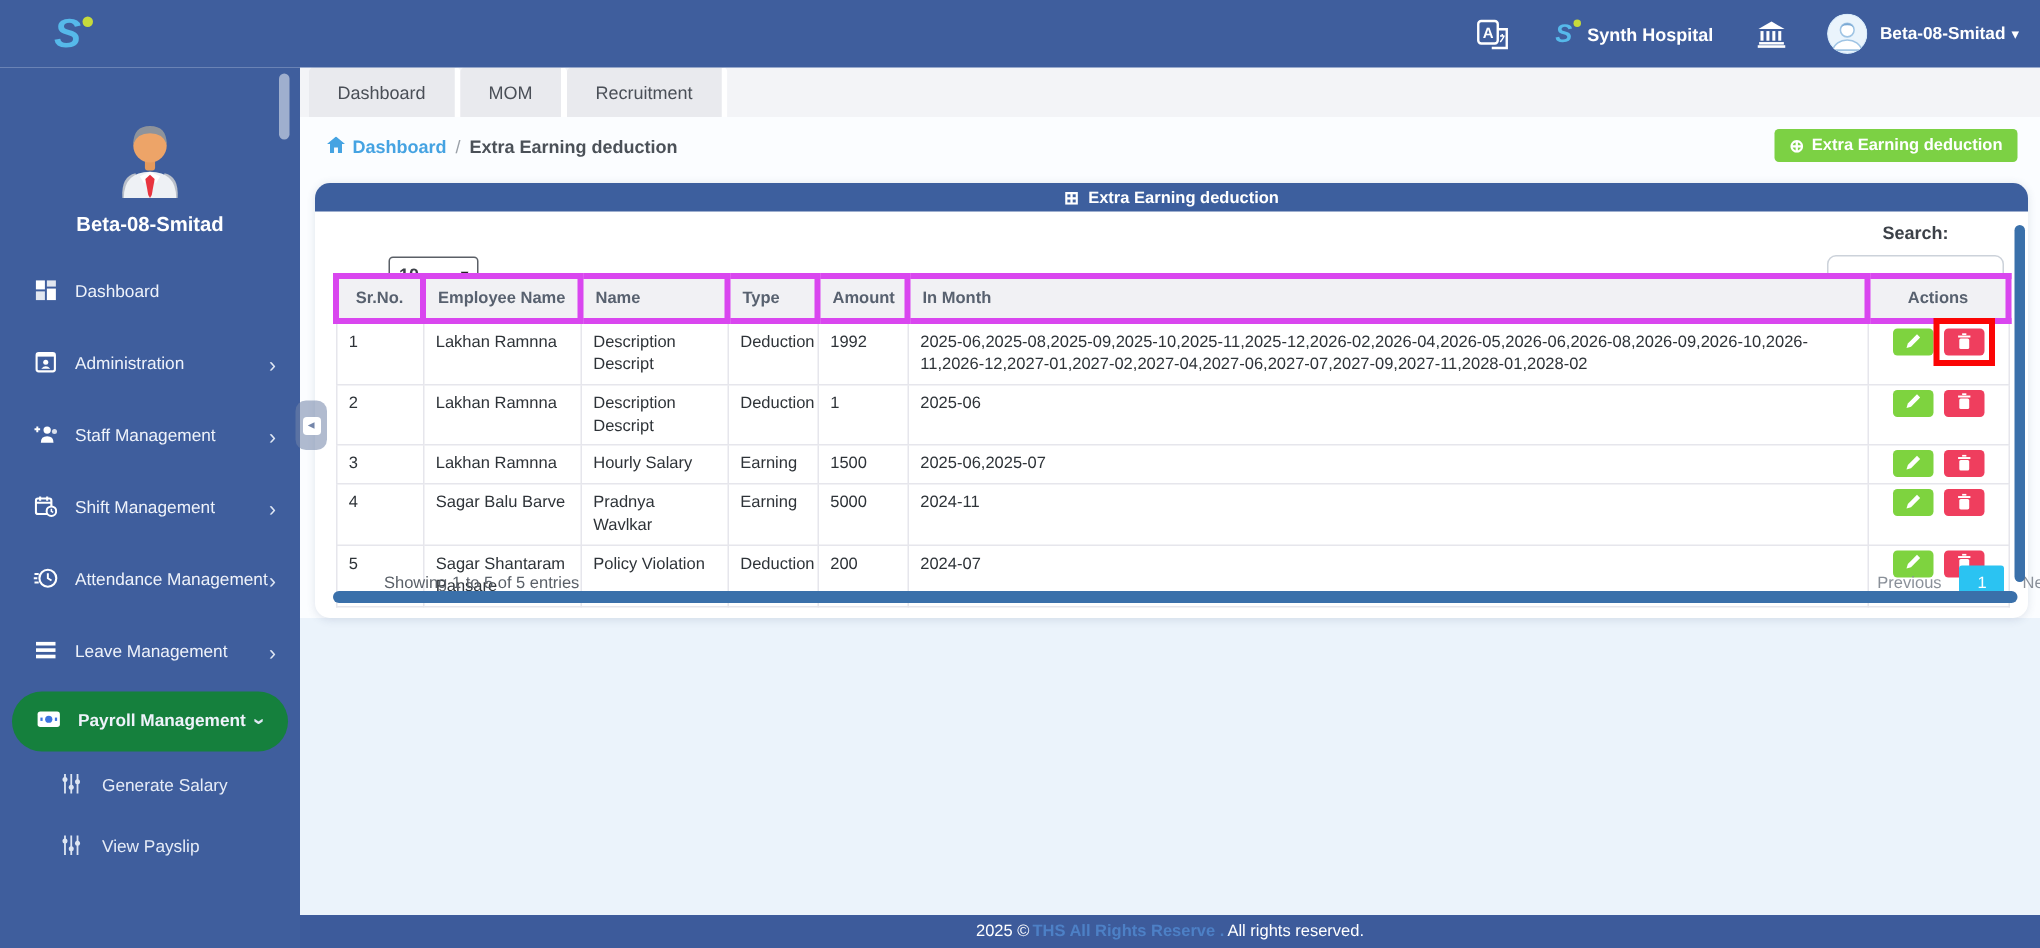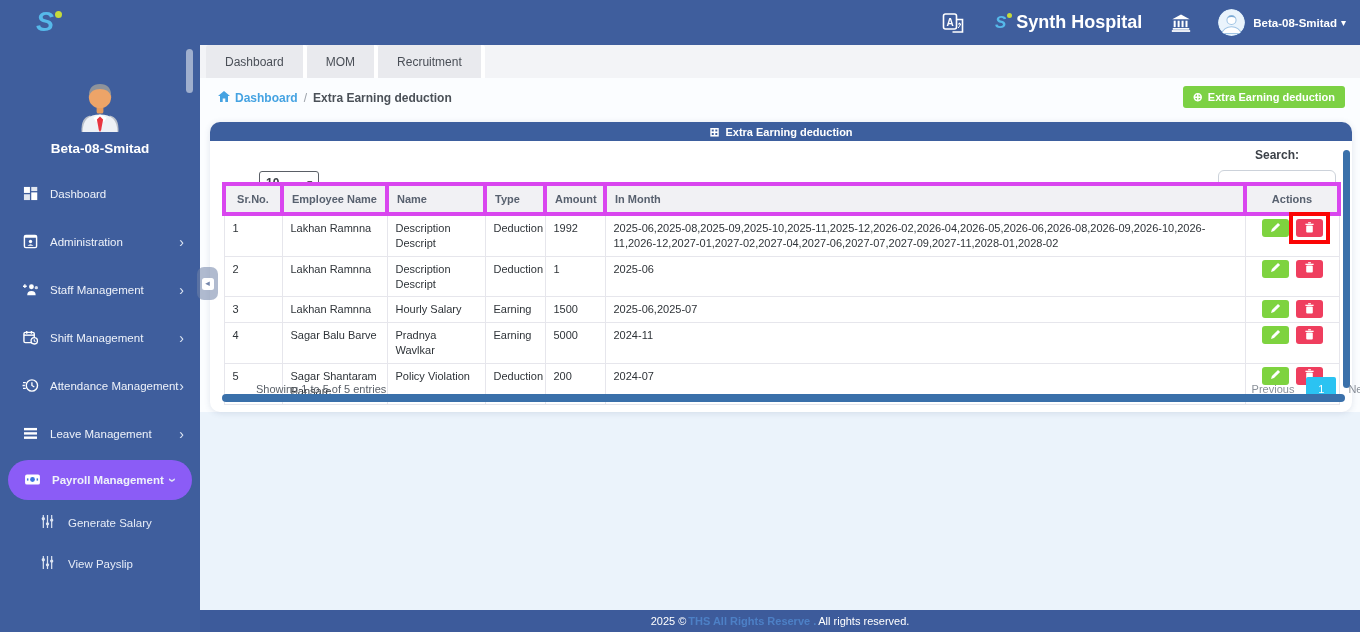--- a/index.html
+++ b/index.html
@@ -7,36 +7,36 @@
   .container{position:relative;width:1360px;height:632px;overflow:hidden;background:#eef5fc;}
 
   
   .topbar{position:absolute;left:0;top:0;width:1360px;height:45px;background:#3f5e9d;display:flex;align-items:center;z-index:30;}
   .brand{margin-left:36px;position:relative;font-weight:bold;font-size:27px;color:#56b9ea;font-style:italic;line-height:1;}
   .brand .dot{position:absolute;right:-8px;top:2px;width:7px;height:7px;border-radius:50%;background:#c6da3b;}
   .tb-right{margin-left:auto;display:flex;align-items:center;padding-right:14px;color:#fff;}
   .tb-ic{display:inline-flex;align-items:center;justify-content:center;margin-left:28px;}
   .tb-logo-s{position:relative;font-weight:bold;font-size:17px;color:#56b9ea;font-style:italic;margin-left:30px;}
   .tb-logo-s .dot{position:absolute;right:-6px;top:0;width:5px;height:5px;border-radius:50%;background:#c6da3b;}
-  .tb-hospital{font-size:18px;font-weight:bold;margin-left:10px;}
+  .tb-hospital{font-size:12px;font-weight:bold;margin-left:10px;}
   .tb-avatar{margin-left:26px;border-radius:50%;overflow:hidden;display:inline-flex;}
   .tb-user{font-size:11.5px;font-weight:bold;margin-left:8px;}
   .tb-caret{font-size:10px;margin-left:4px;}
 
   
   .sidebar{position:absolute;left:0;top:45px;width:200px;height:587px;background:#3f5e9d;color:#eef2fa;z-index:20;}
   .sb-thumb{position:absolute;right:7px;top:4px;width:7px;height:44px;background:rgba(255,255,255,.5);border-radius:4px;}
   .profile{text-align:center;padding-top:25px;}
   .profile-name{margin-top:5px;font-weight:bold;font-size:13.5px;color:#fff;}
   .menu{margin-top:14px;}
   .s-item{height:48px;display:flex;align-items:center;padding:0 16px 0 19px;font-size:11.5px;cursor:pointer;}
   .s-item .ic{width:22px;display:inline-flex;justify-content:center;margin-right:9px;flex:none;}
   .s-item .chev{margin-left:auto;font-size:14px;line-height:1;color:#dfe7f4;}
   .s-item .chev.down{display:inline-block;transform:rotate(90deg);}
-  .s-item.active{background:#8b5cf6;border-radius:22px;margin:2px 8px;height:40px;padding-left:13px;font-weight:bold;}
+  .s-item.active{background:#15803d;border-radius:22px;margin:2px 8px;height:40px;padding-left:13px;font-weight:bold;}
   .sub-item{height:41px;display:flex;align-items:center;padding-left:38px;font-size:11.5px;color:#e6ecf7;cursor:pointer;}
   .sub-item .ic{width:18px;display:inline-flex;justify-content:center;margin-right:12px;}
 
   
   .main{position:absolute;left:200px;top:45px;right:0;bottom:0;background:linear-gradient(to bottom,#fbfdff 0,#fbfdff 367px,#ebf3fb 367px);}
   .tabbar{height:33px;background:#f3f4f7;display:flex;align-items:stretch;}
   .tab{padding:0 19px;display:flex;align-items:center;background:#e9eaee;border-right:4px solid #fff;font-size:12px;color:#4a4f57;border-radius:3px 3px 0 0;cursor:pointer;}
   .tab:first-child{margin-left:6px;}
 
   .breadcrumb{position:absolute;top:46px;left:18px;font-size:12px;font-weight:bold;color:#4b5158;display:flex;align-items:center;gap:6px;}

